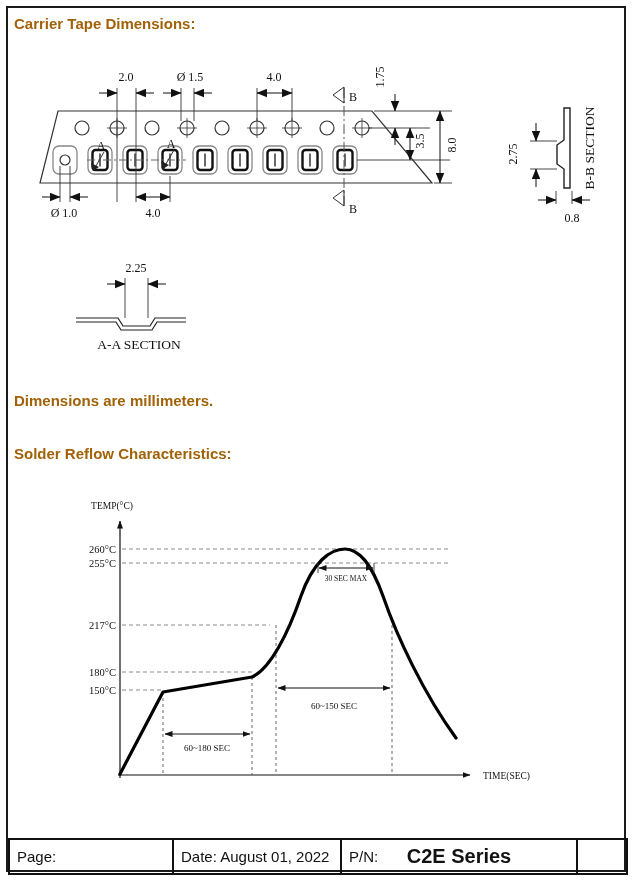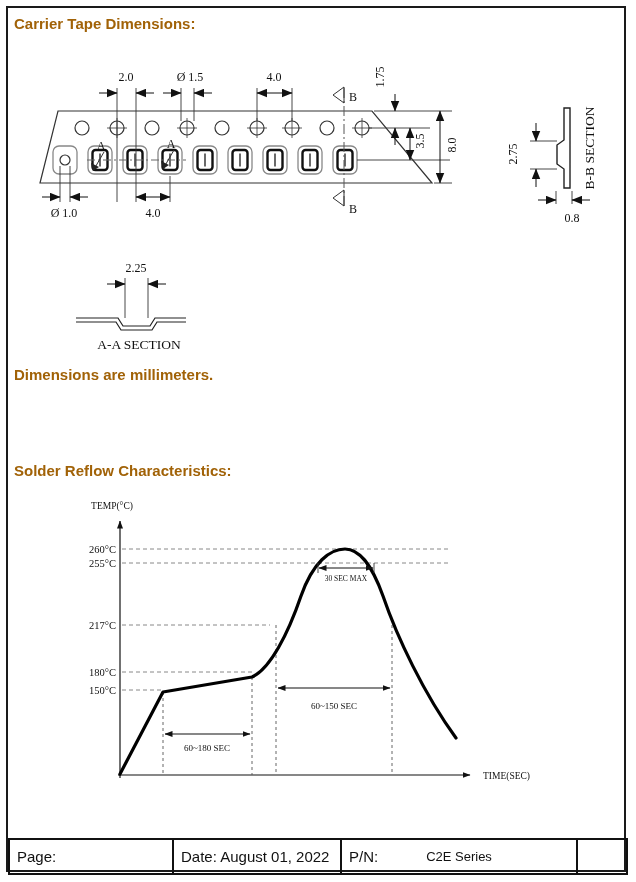--- a/index.html
+++ b/index.html
@@ -4,43 +4,43 @@
 <style>
   html,body{margin:0;padding:0;background:#fff;}
   body{
     width:636px;height:882px;position:relative;overflow:hidden;
     font-family:"Liberation Sans", sans-serif;color:#111;
   }
   .page-frame{position:absolute;left:6px;top:6px;width:620px;height:866px;
     border:2px solid #1a1a1a;box-sizing:border-box;}
   .heading{position:absolute;left:14px;font-size:15px;font-weight:bold;color:#a16207;}
   #h1{top:15px;}
-  #note{top:366px;}
-  #h2{top:445px;margin-top:17px;}
+  #note{top:392px;}
+  #h2{top:445px;}
   svg{position:absolute;left:0;top:0;}
   svg text{font-family:"Liberation Serif","DejaVu Serif",serif;fill:#111;}
   .dim{font-size:12px;}
   .sec-label{font-size:13.5px;}
   .marker-letter{font-size:12px;}
   .chart-axis{font-size:9.5px;}
   .chart-tick{font-size:10.5px;}
   .ann{font-size:9px;}
   .ann-sm{font-size:7.5px;}
   .footer{position:absolute;left:8px;top:838px;width:620px;height:37px;
     border:2px solid #111;box-sizing:border-box;display:flex;}
   .footer .cell{position:relative;border-right:2px solid #111;box-sizing:border-box;
     display:flex;align-items:center;font-size:15px;}
   .footer .cell:last-child{border-right:none;}
   .c1{flex:0 0 164px;}
   .c2{flex:0 0 168px;text-align:center;}
   .c3{flex:0 0 236px;}
   .c4{flex:1;}
   .cell .lbl{padding-left:7px;}
   .cell .val-center{position:absolute;left:0;right:0;text-align:center;}
-  .pn-bold{font-weight:normal;font-size:13px;}
+  .pn-bold{font-weight:bold;font-size:20px;}
 </style>
 </head>
 <body>
 
 <div class="page-frame"></div>
 
 <div id="h1" class="heading">Carrier Tape Dimensions:</div>
 <div id="note" class="heading">Dimensions are millimeters.</div>
 <div id="h2" class="heading">Solder Reflow Characteristics:</div>
 

